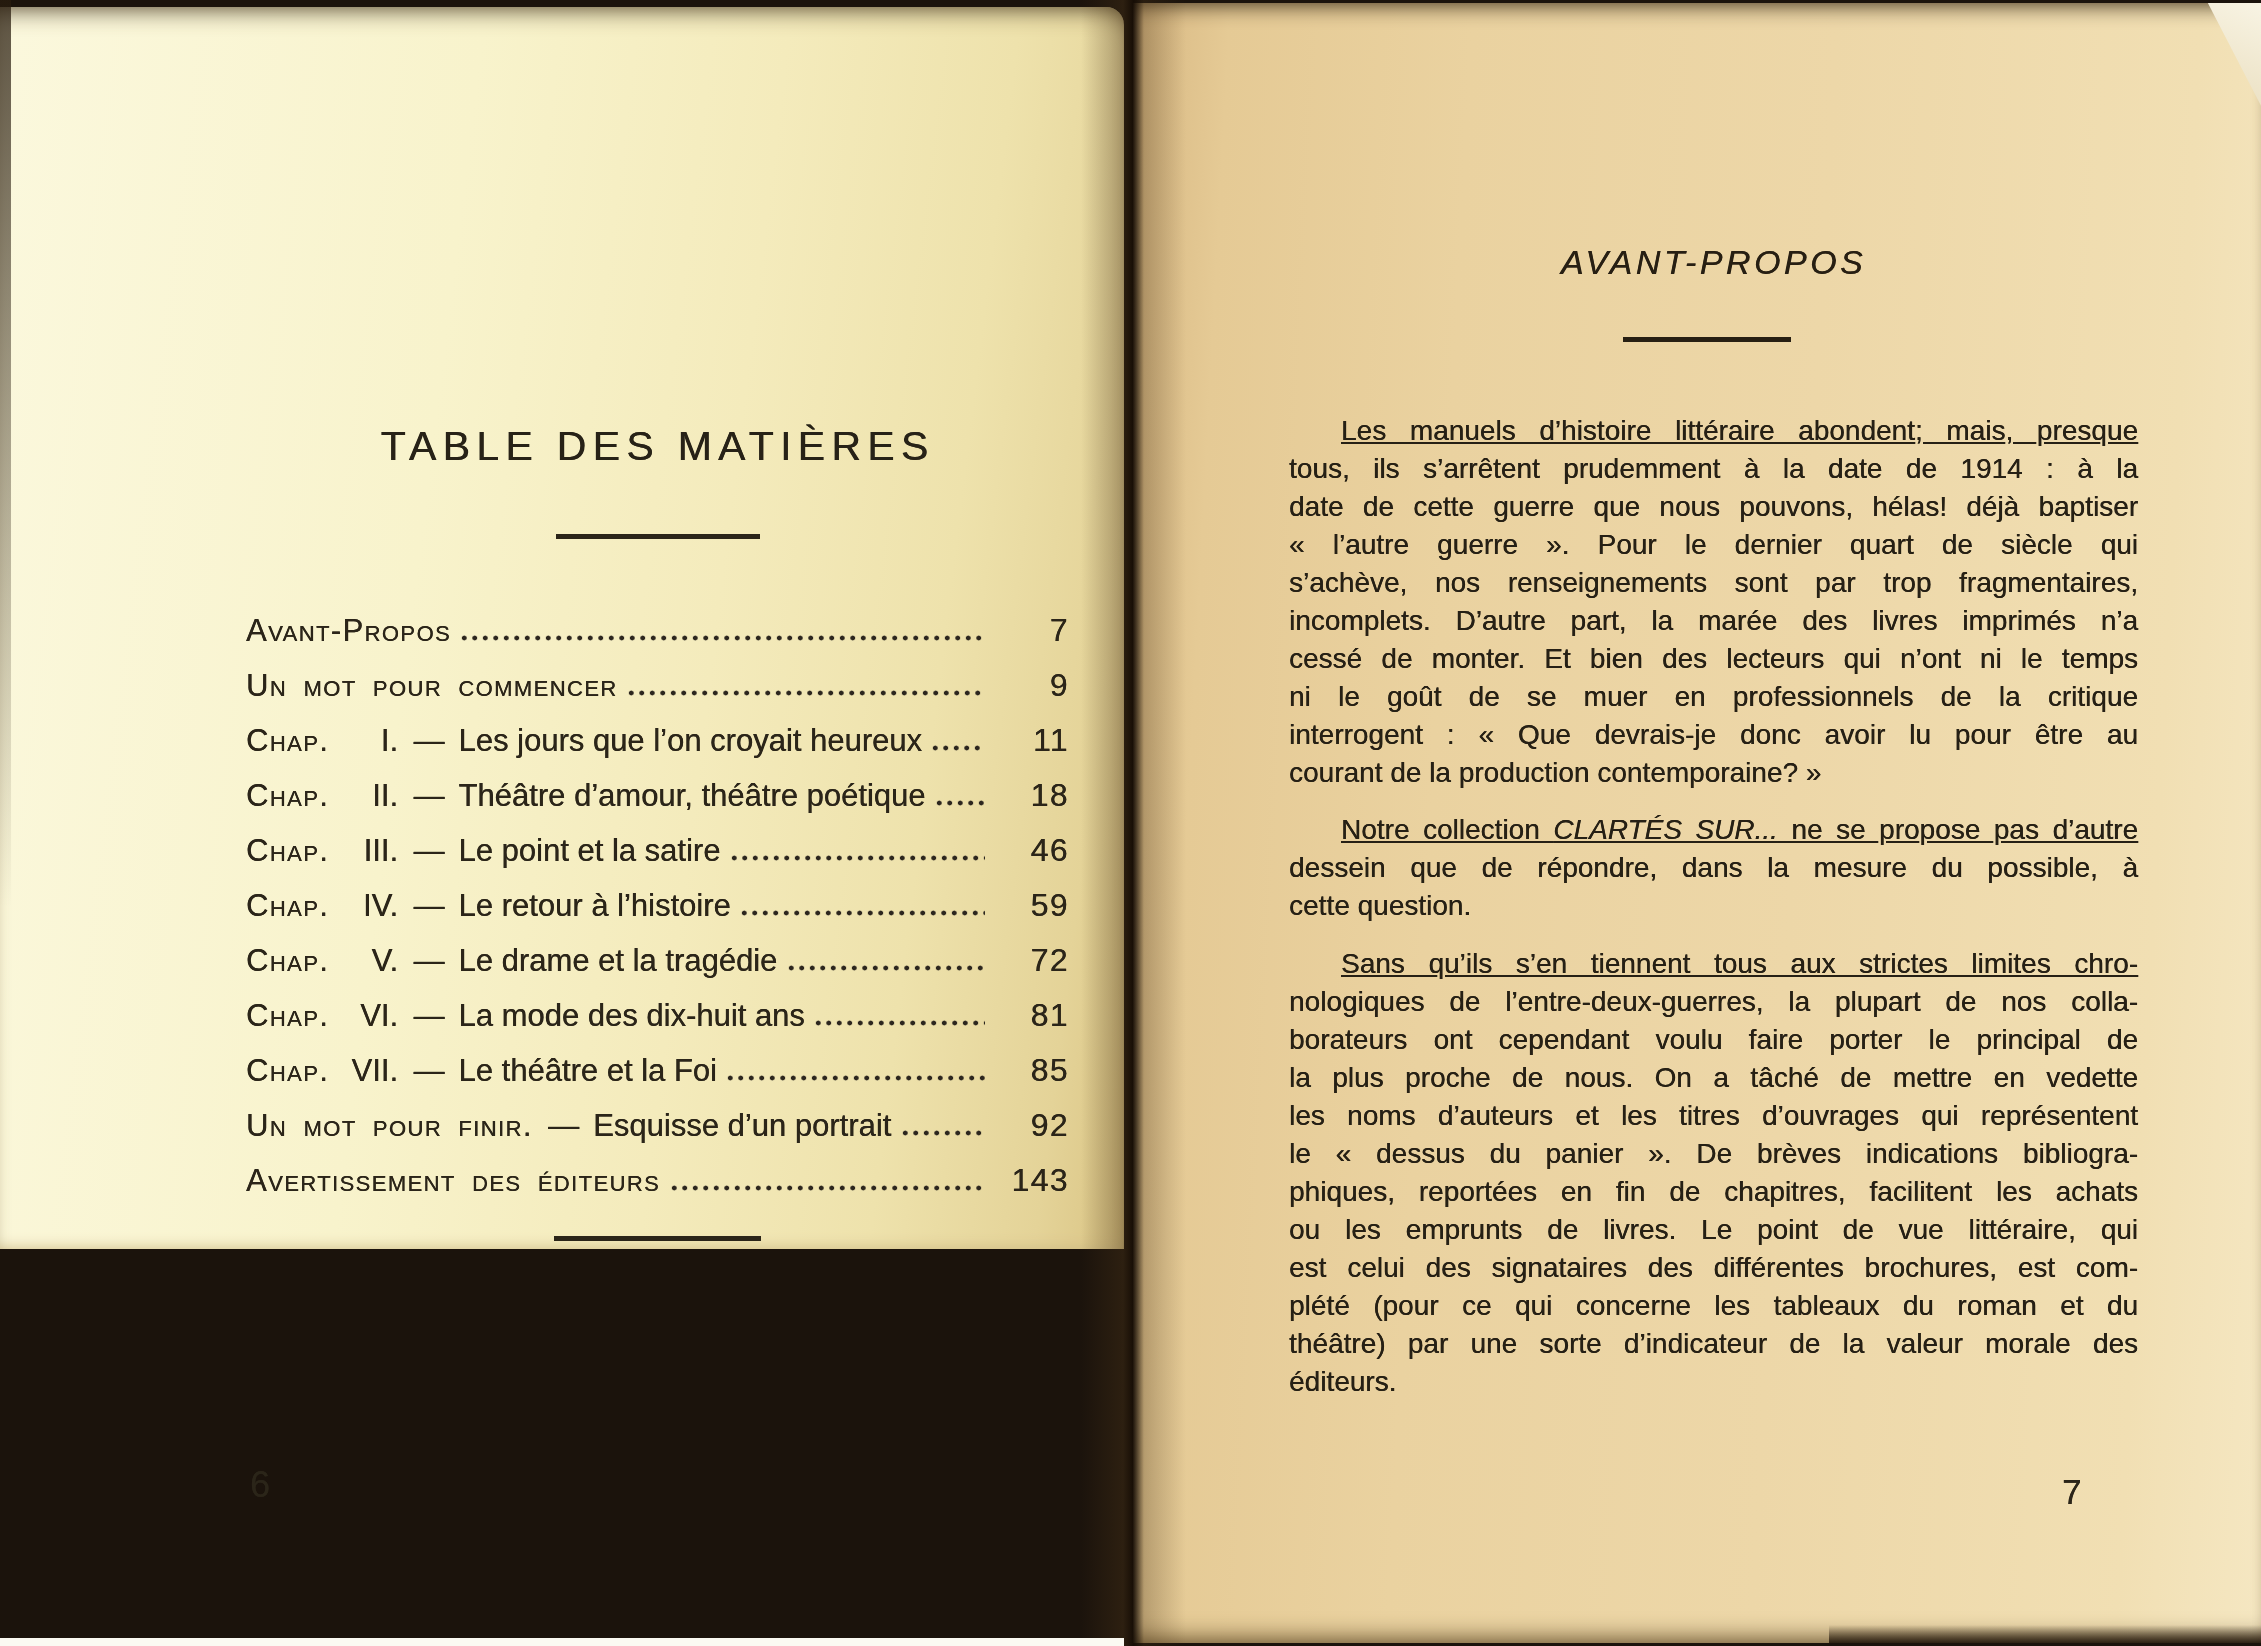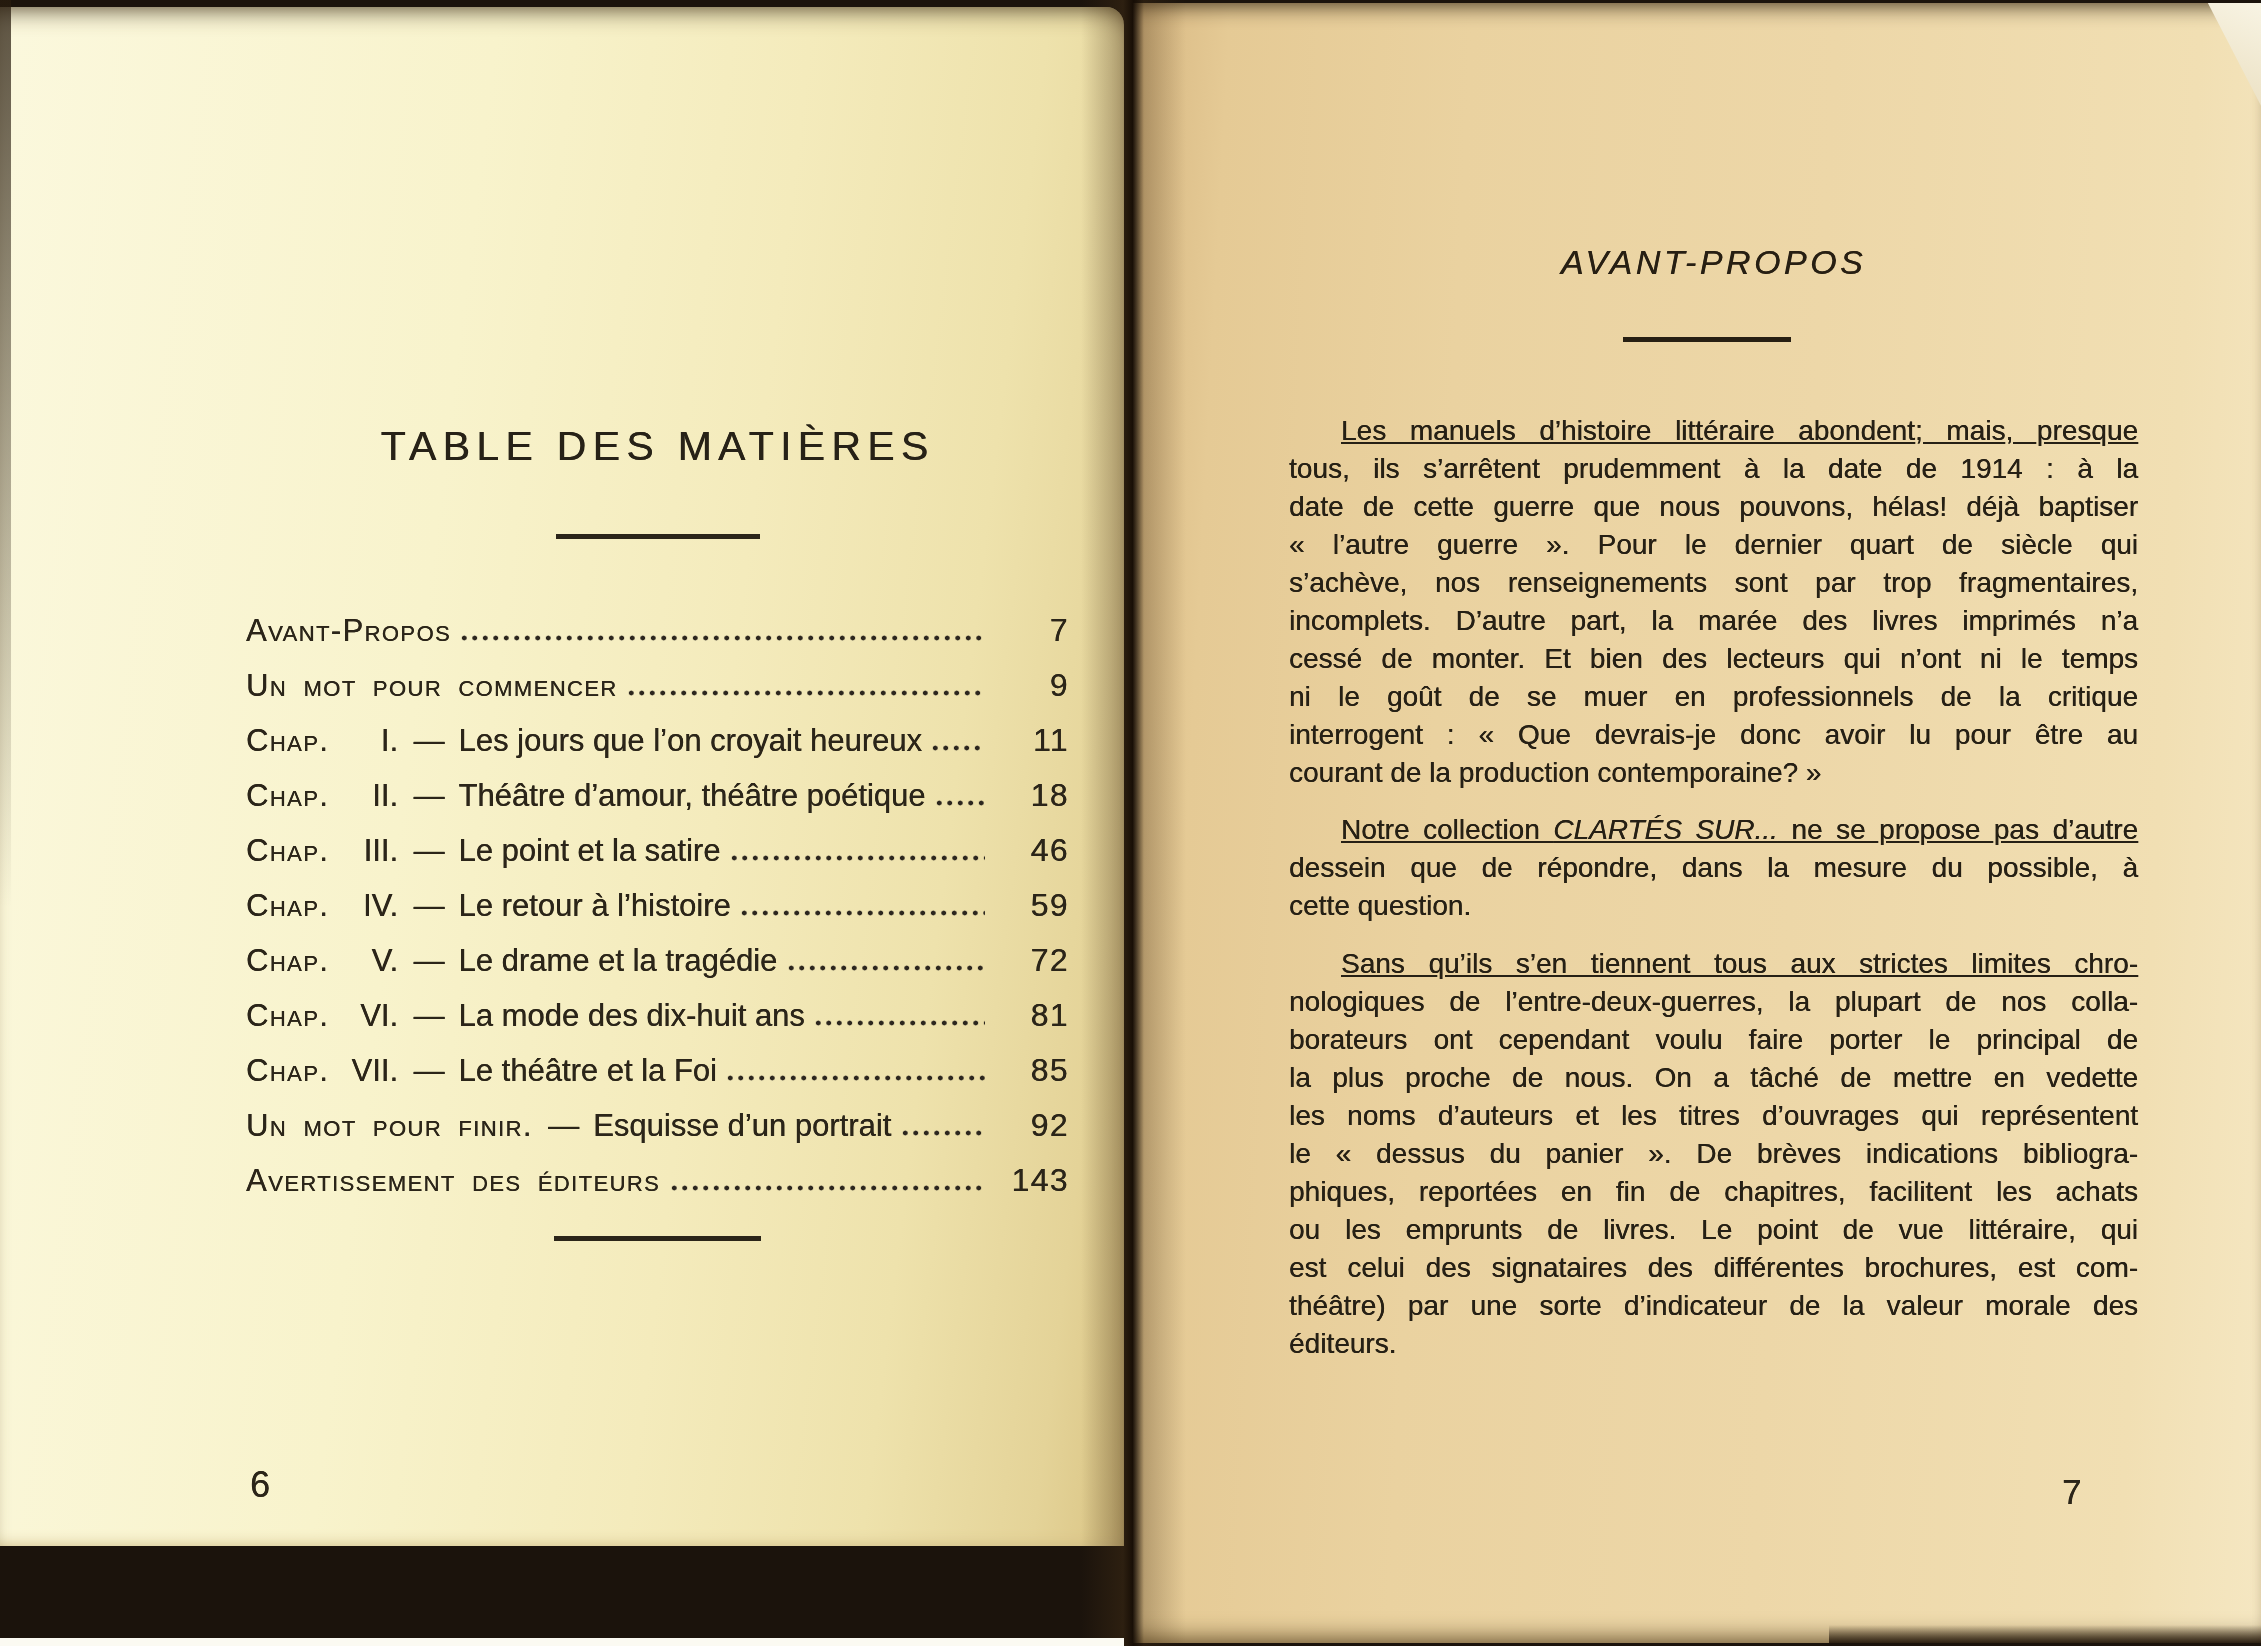--- a/index.html
+++ b/index.html
@@ -5,21 +5,21 @@
   html,body{margin:0;padding:0;}
   body{
     width:2261px;height:1647px;overflow:hidden;position:relative;
     background:#1b130c;
     font-family:"Liberation Sans", sans-serif;
   }
   .scene{position:absolute;inset:0;}
   
   .page{position:absolute;}
   .page-left{
-    left:0;top:7px;width:1124px;height:1539px;
+    left:0;top:7px;width:1124px;height:1242px;
     background:linear-gradient(97deg,#fbf8dd 0%,#f8f3cc 38%,#f4ebbc 62%,#eee2ac 80%,#e4d398 93%,#d9c383 100%);
     border-top-right-radius:18px;
     box-shadow:inset 0 18px 24px -17px #4a3a22, inset 0 -11.2px 15.4px -11.2px #cdb984;
   }
   .page-right{
     left:1133px;top:2.8px;width:1129px;height:1640px;
     background:linear-gradient(93deg,#d7b782 0%,#e5ca95 8%,#ead2a0 28%,#edd7a8 58%,#f1dfb3 88%,#f5e7c2 100%);
     box-shadow:inset 0 17px 21px -15.4px #3a2a16, inset 0 -19.6px 24px -17px #57401f;
   }
   .gutter{
@@ -192,20 +192,21 @@
         <div class="para">
           <div class="bl ind">Sans qu’ils s’en tiennent tous aux strictes limites chro-</div>
           <div class="bl">nologiques de l’entre-deux-guerres, la plupart de nos colla-</div>
           <div class="bl">borateurs ont cependant voulu faire porter le principal de</div>
           <div class="bl">la plus proche de nous. On a tâché de mettre en vedette</div>
           <div class="bl">les noms d’auteurs et les titres d’ouvrages qui représentent</div>
           <div class="bl">le « dessus du panier ». De brèves indications bibliogra-</div>
           <div class="bl">phiques, reportées en fin de chapitres, facilitent les achats</div>
           <div class="bl">ou les emprunts de livres. Le point de vue littéraire, qui</div>
           <div class="bl">est celui des signataires des différentes brochures, est com-</div>
+          <div class="bl">plété (pour ce qui concerne les tableaux du roman et du</div>
           <div class="bl">théâtre) par une sorte d’indicateur de la valeur morale des</div>
           <div class="bl last">éditeurs.</div>
         </div>
       </div>
     <div class="pagenum pagenum-right">7</div>
     <div class="corner-sliver"></div>
     <div class="br-wedge"></div>
   </div>
 
   <div class="gutter"></div>

